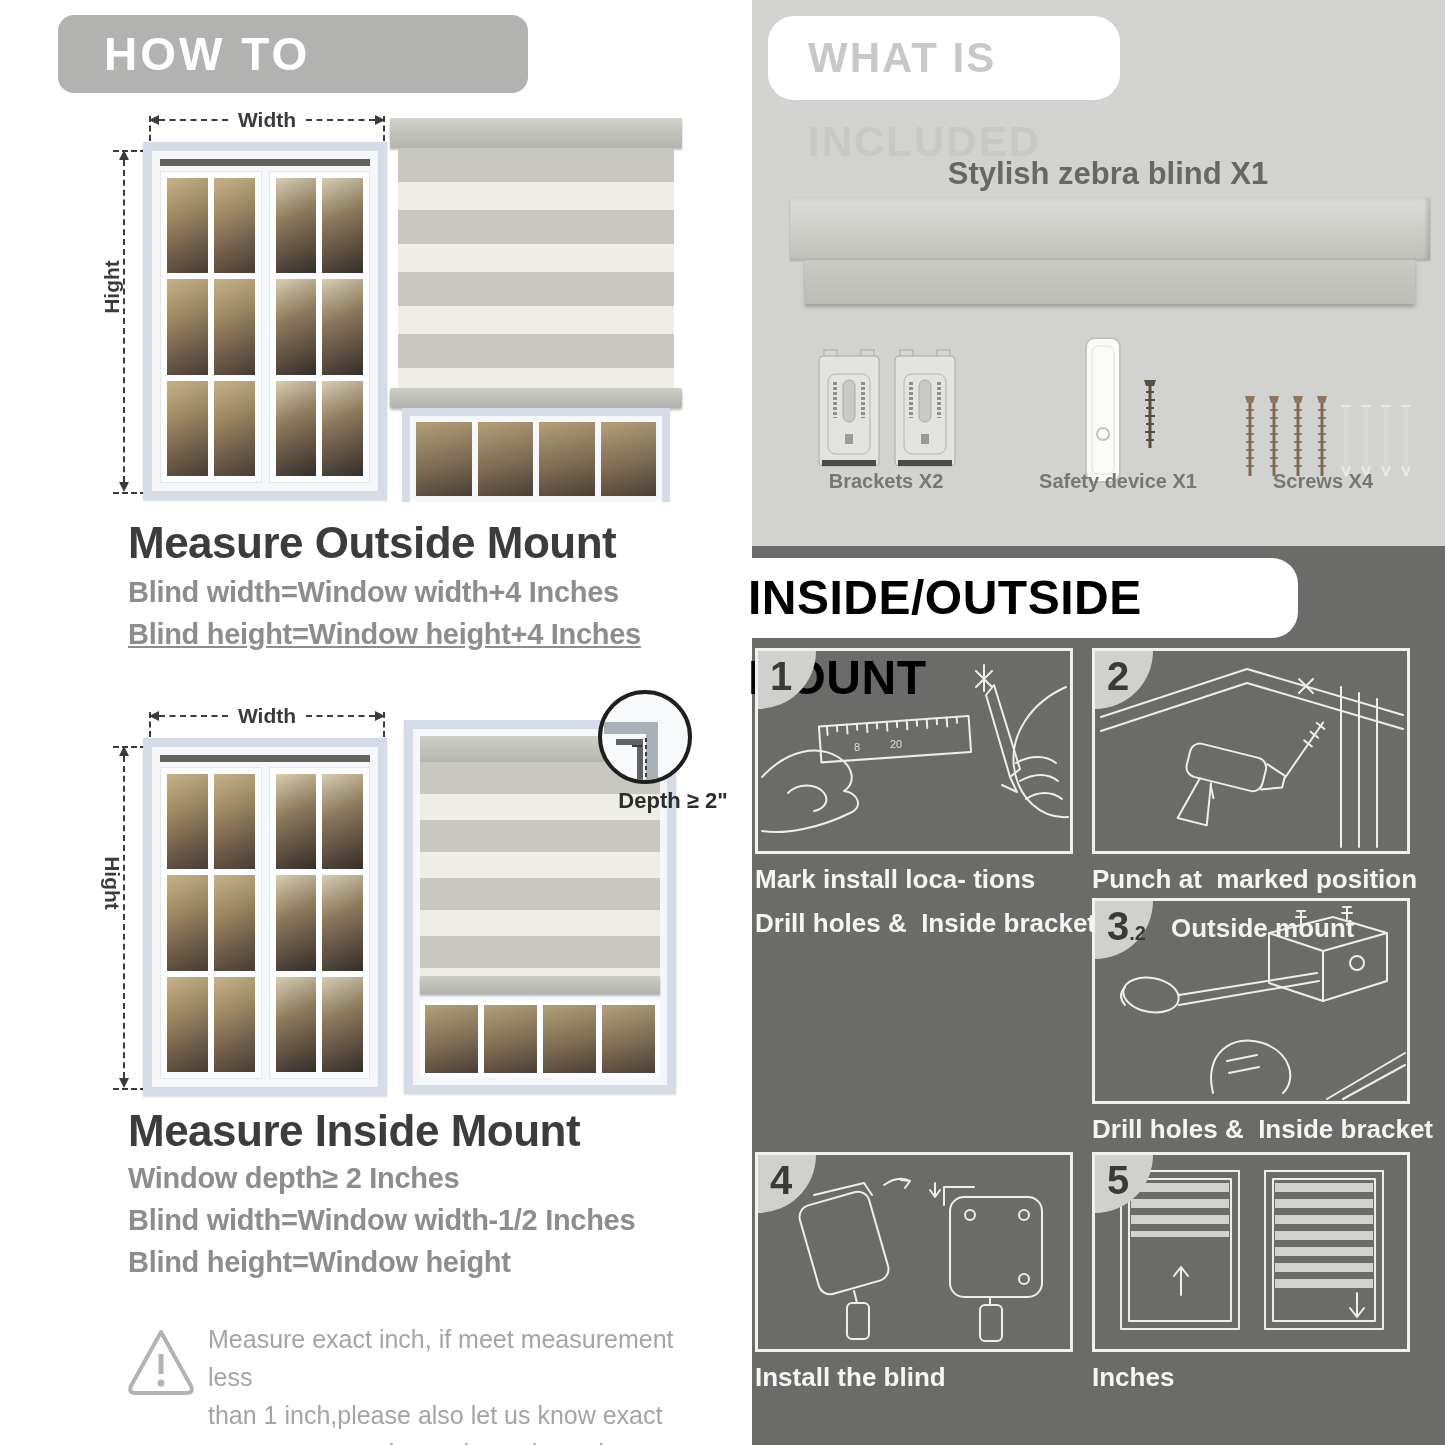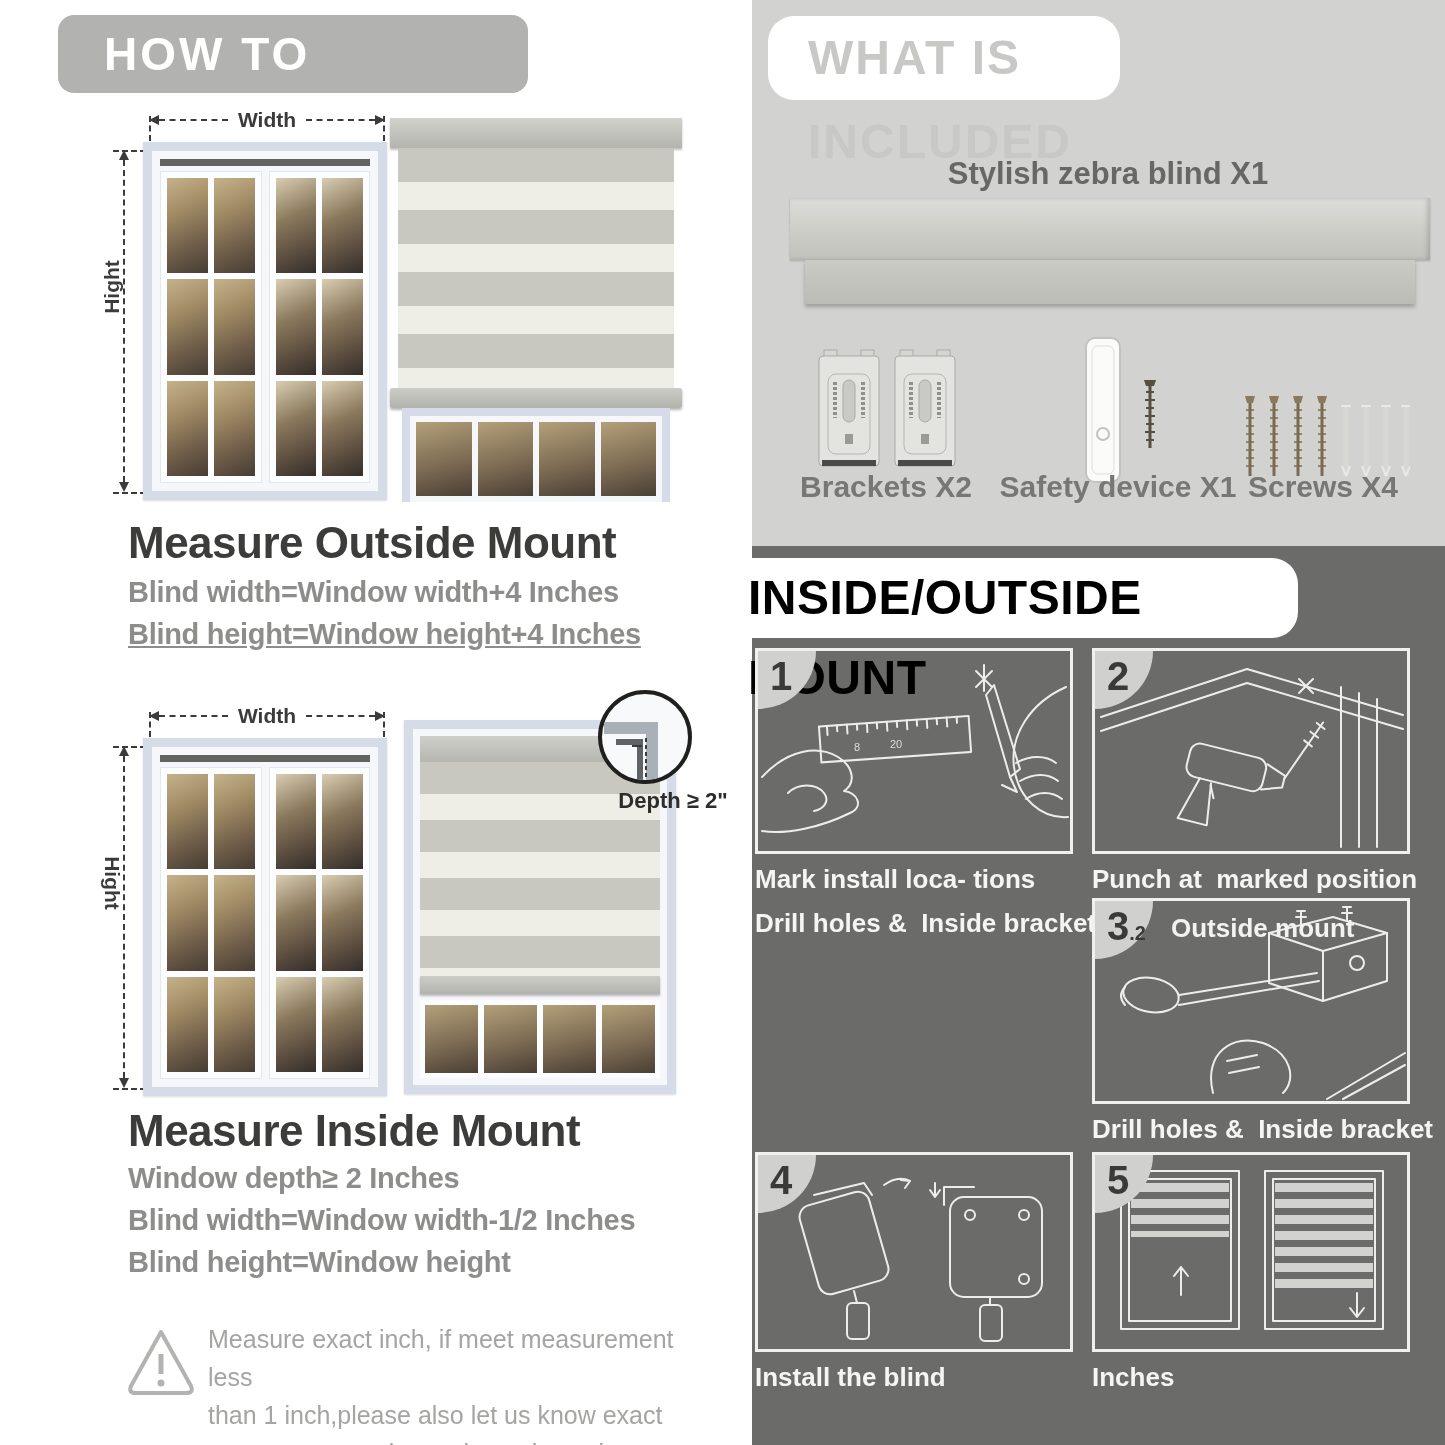--- a/index.html
+++ b/index.html
@@ -71,29 +71,29 @@
   .mag{left:570px;top:690px;width:86px;height:86px;border:4px solid #1f1f1d;border-radius:50%;
        background:#f8f9fb;overflow:hidden;z-index:5;}
   .depth-label{left:560px;top:788px;width:170px;text-align:center;font-size:22px;font-weight:bold;color:#2c2c2a;}
 
   .warn-icon{left:95px;top:1322px;width:76px;height:80px;}
   .warn-text{left:180px;top:1320px;width:480px;font-size:25px;color:#a4a4a2;line-height:38px;}
 
   
   .right-top{left:724px;top:0;width:721px;height:546px;background:#d2d2d0;}
   .wi-header{left:740px;top:16px;width:352px;height:84px;background:#ffffff;border-radius:26px;
-             font-size:48px;font-weight:bold;color:#c8c8c6;line-height:84px;padding-left:40px;
+             font-size:42px;font-weight:bold;color:#c8c8c6;line-height:84px;padding-left:40px;
              letter-spacing:2px;box-sizing:border-box;}
   .product{left:860px;top:156px;width:440px;text-align:center;font-size:31px;font-weight:bold;color:#676765;}
   .rail1{left:762px;top:198px;width:640px;height:62px;
          background:linear-gradient(180deg,#dddDD9,#c1c1bb),repeating-linear-gradient(90deg,rgba(255,255,255,.06) 0 3px,transparent 3px 7px);
          background:linear-gradient(180deg,#dcdcd8,#c1c1bb);box-shadow:inset -3px 0 4px rgba(0,0,0,.15),0 1px 2px rgba(0,0,0,.2);}
   .rail2{left:777px;top:260px;width:610px;height:44px;background:linear-gradient(180deg,#cbcbc6,#bcbcb6);
          box-shadow:0 3px 4px rgba(0,0,0,.25);}
-  .item-label{top:470px;text-align:center;font-size:30px;font-weight:bold;color:#777775;}
+  .item-label{top:470px;text-align:center;font-size:20px;font-weight:bold;color:#777775;}
   .il1{left:748px;width:220px;} .il2{left:970px;width:240px;} .il3{left:1200px;width:190px;}
 
   .right-bottom{left:724px;top:546px;width:721px;height:899px;background:#6b6b69;}
   .iom-header{left:684px;top:558px;width:586px;height:80px;background:#ffffff;border-radius:0 26px 26px 0;
               font-size:48px;font-weight:bold;color:#000000;line-height:80px;padding-left:36px;
               letter-spacing:0.5px;box-sizing:border-box;}
 
   .step{position:absolute;width:318px;}
   .st1{left:755px;top:648px;} .st2{left:1092px;top:648px;}
   .st3{left:755px;top:898px;} .st4{left:1092px;top:898px;}

